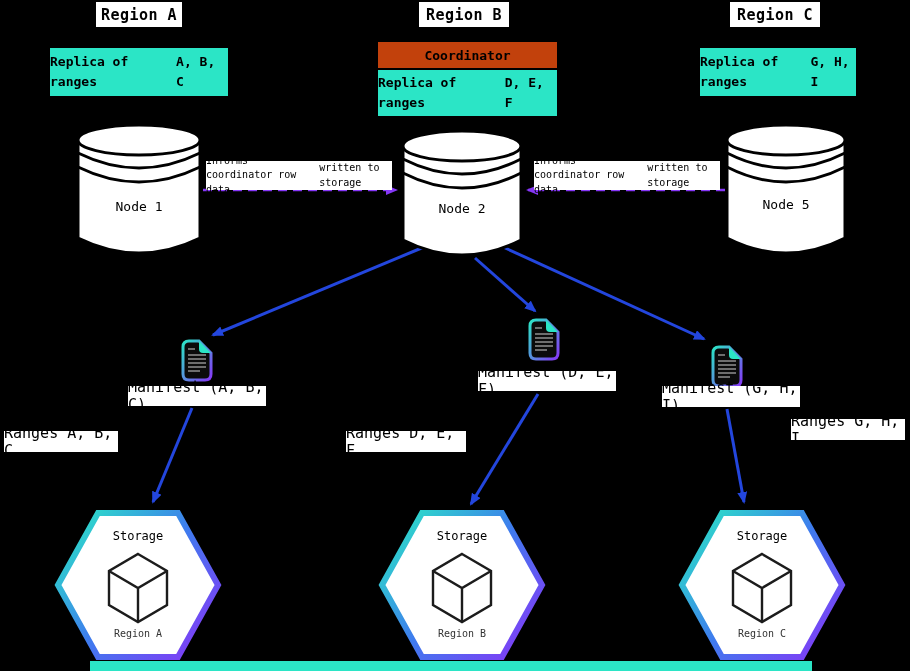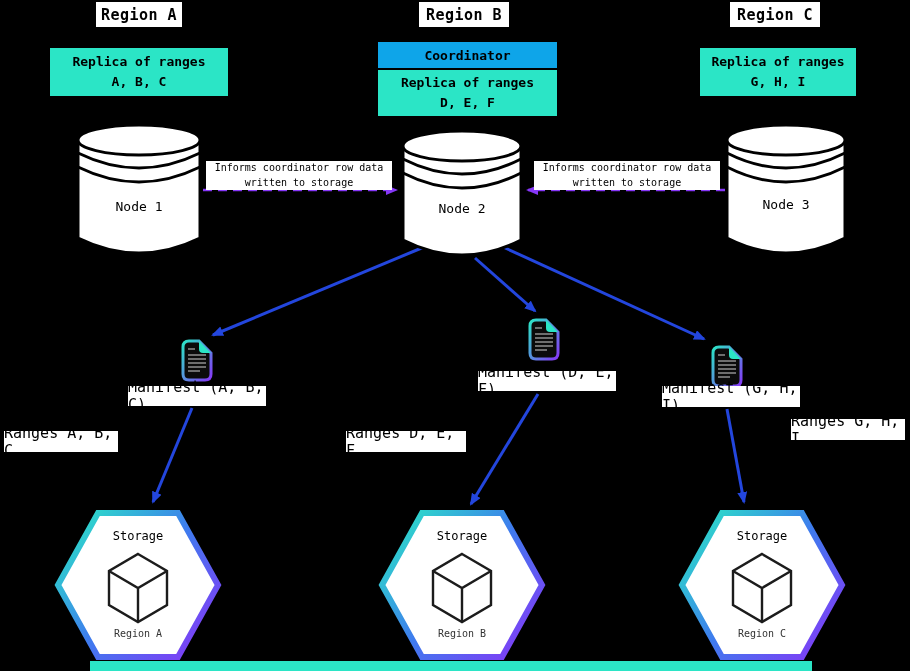--- a/index.html
+++ b/index.html
@@ -3,24 +3,24 @@
 <meta charset="utf-8">
 <style>
   html,body{margin:0;padding:0}
   body{
     width:910px;height:671px;position:relative;overflow:hidden;
     background:#000;
     font-family:"DejaVu Sans Mono","Liberation Mono",monospace;
   }
   .abs{position:absolute}
   .center{display:flex;align-items:center;justify-content:center;text-align:left}
-  .col{flex-direction:column}
+  .col{flex-direction:row}
   .whitebox{background:#fff;color:#000}
   .cyanbox{background:#2BE5C6;color:#000;font-weight:bold}
-  .purplebox{background:#0ea5e9;color:#000;font-weight:bold}
+  .purplebox{background:#c2410c;color:#000;font-weight:bold}
   .title{font-size:15px;font-weight:bold;letter-spacing:.5px}
   .replica{font-size:13px;line-height:1.55}
   .coord{font-size:13px}
   .node-label{font-size:13px;color:#000}
   .informs{font-size:10px;line-height:1.45;color:#000}
   .label11{font-size:15px;color:#000}
   .storage-title{font-size:12px;font-weight:normal;color:#000}
   .hex-region{font-size:10px;color:#333}
   .bottom-bar{background:#2BE5C6}
   svg.layer{position:absolute;left:0;top:0}
@@ -154,21 +154,21 @@
   <div>D, E, F</div>
 </div>
 
 <div class="abs cyanbox center col replica" style="left:700px;top:48px;width:156px;height:48px">
   <div>Replica of ranges</div>
   <div>G, H, I</div>
 </div>
 
 <div class="abs center node-label" style="left:89px;top:198px;width:100px;height:16px">Node 1</div>
 <div class="abs center node-label" style="left:412px;top:200px;width:100px;height:16px">Node 2</div>
-<div class="abs center node-label" style="left:736px;top:196px;width:100px;height:16px">Node 3</div>
+<div class="abs center node-label" style="left:736px;top:196px;width:100px;height:16px">Node 5</div>
 
 <div class="abs whitebox center col informs" style="left:206px;top:161px;width:186px;height:29px">
   <div>Informs coordinator row data</div>
   <div>written to storage</div>
 </div>
 <div class="abs whitebox center col informs" style="left:534px;top:161px;width:186px;height:29px">
   <div>Informs coordinator row data</div>
   <div>written to storage</div>
 </div>
 

